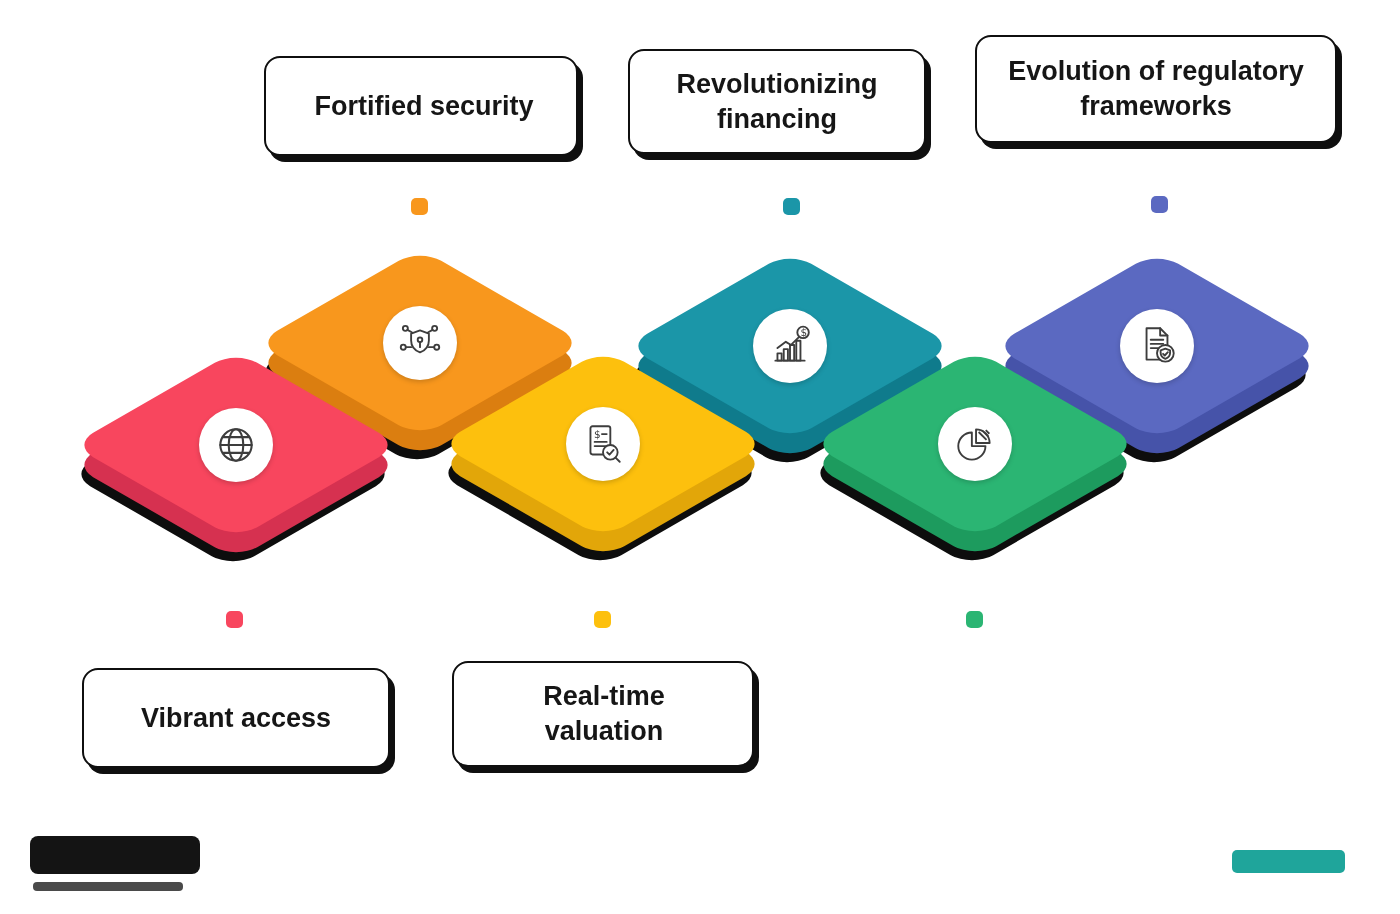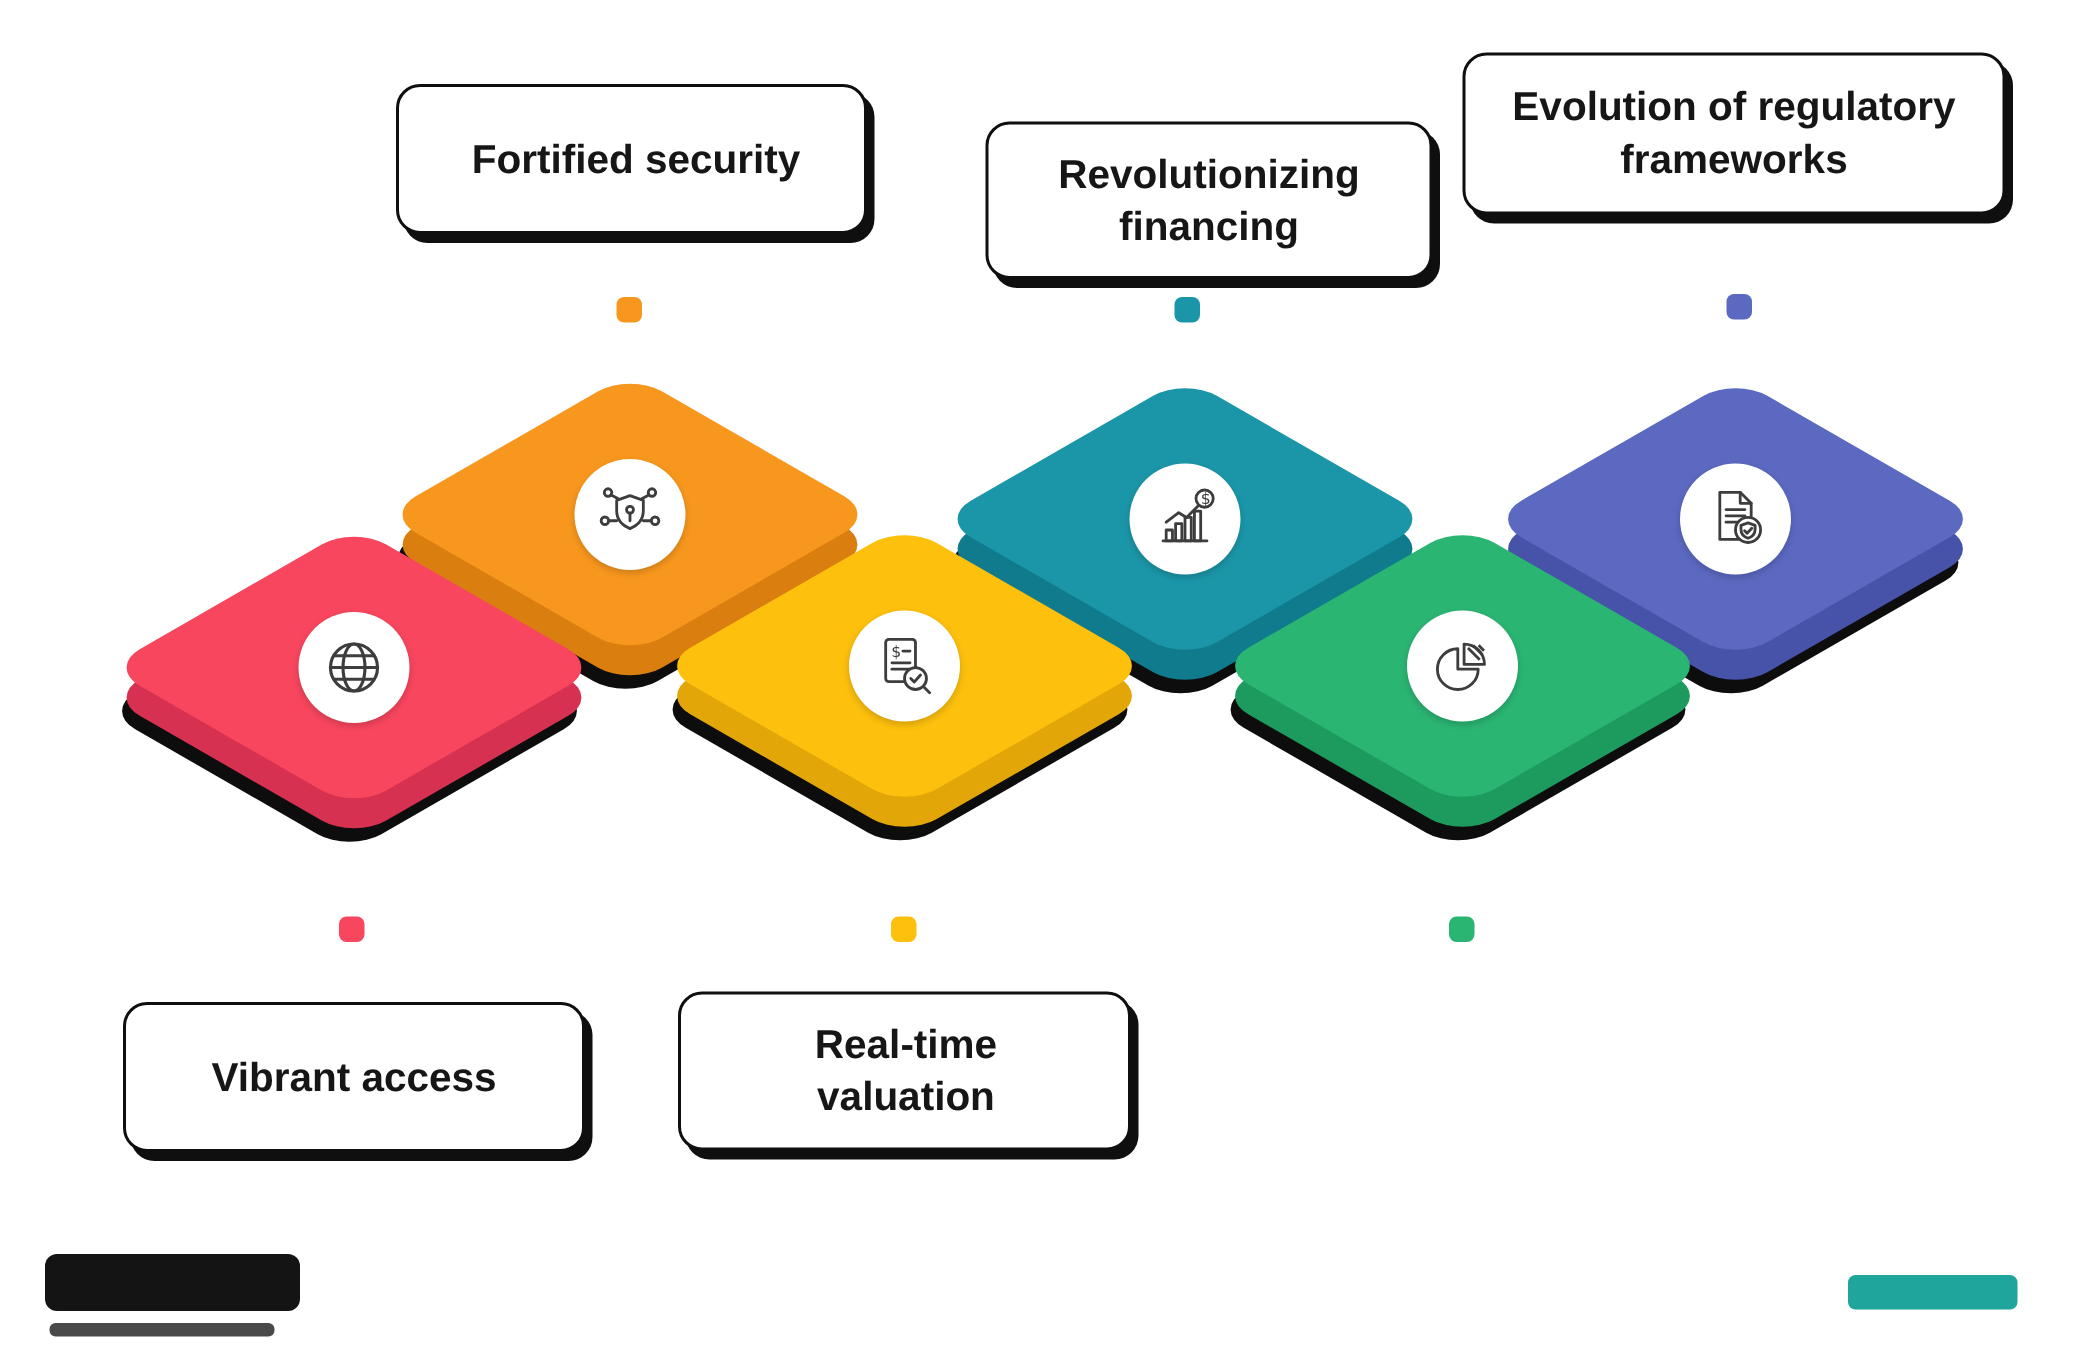--- a/index.html
+++ b/index.html
@@ -181,21 +181,21 @@
 
   <div class="dot" style="left: 226px; top: 611px; background: rgb(248, 70, 94);"></div>
   <div class="dot" style="left: 411px; top: 198px; background: rgb(248, 151, 29);"></div>
   <div class="dot" style="left: 594px; top: 611px; background: rgb(253, 192, 13);"></div>
   <div class="dot" style="left: 783px; top: 198px; background: rgb(27, 150, 168);"></div>
   <div class="dot" style="left: 966px; top: 611px; background: rgb(43, 181, 115);"></div>
   <div class="dot" style="left: 1151px; top: 196px; background: rgb(91, 105, 193);"></div>
 
   <div class="card" style="left:264px; top:56px; width:314px; height:100px;padding-left:24px;">Fortified security</div>
 
-  <div class="card" style="left:657px; top:49px; width:298px; height:105px;margin-top:32px;">Revolutionizing
+  <div class="card" style="left:628px; top:49px; width:298px; height:105px;">Revolutionizing
 financing</div>
 
   <div class="card" style="left:975px; top:35px; width:362px; height:108px;">Evolution of regulatory
 frameworks</div>
 
   <div class="card" style="left:82px; top:668px; width:308px; height:100px;">Vibrant access</div>
 
   <div class="card" style="left:452px; top:661px; width:302px; height:106px;padding-left:20px;">Real-time
 valuation</div>
 

